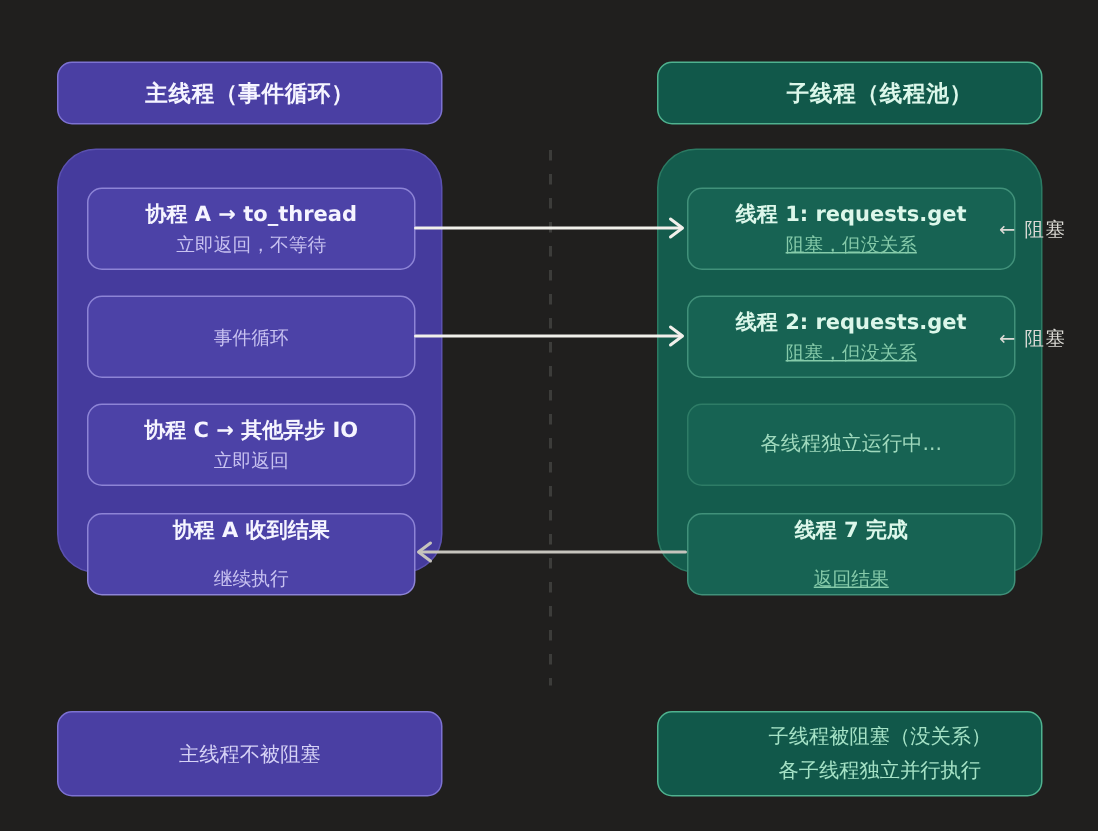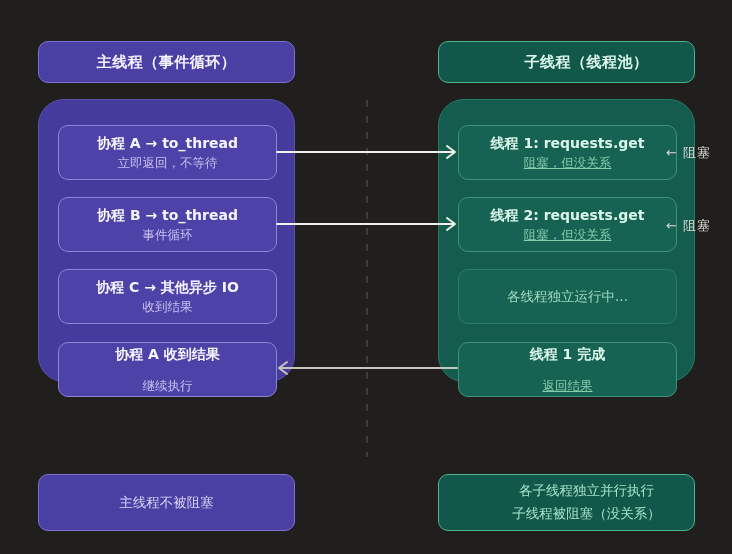--- a/index.html
+++ b/index.html
@@ -103,26 +103,25 @@
   <div class="header purple col-left">
     <span>主线程（事件循环）</span>
   </div>
 
   <div class="container purple col-left">
     <div class="box b1">
       <div class="title">协程 A → to_thread</div>
       <div class="sub">立即返回，不等待</div>
     </div>
     <div class="box b2">
-      <div class="title">协程 B → to_thread</div>
       <div class="sub">事件循环</div>
     </div>
     <div class="box b3">
       <div class="title">协程 C → 其他异步 IO</div>
-      <div class="sub">收到结果</div>
+      <div class="sub">立即返回</div>
     </div>
     <div class="box b4">
       <div class="title">协程 A 收到结果</div>
       <div class="sub">继续执行</div>
     </div>
   </div>
 
   <div class="footer purple col-left">
     <div>主线程不被阻塞</div>
   </div>
@@ -138,26 +137,26 @@
     </div>
     <div class="box b2">
       <div class="title">线程 2: requests.get</div>
       <div class="sub">阻塞，但没关系</div>
     </div>
     <div class="box b3 muted">
       <div class="title">各线程独立运行中...</div>
 
     </div>
     <div class="box b4">
-      <div class="title">线程 1 完成</div>
+      <div class="title">线程 7 完成</div>
       <div class="sub">返回结果</div>
     </div>
   </div>
 
   <div class="footer green col-right">
+    <div>子线程被阻塞（没关系）</div>
     <div>各子线程独立并行执行</div>
-    <div>子线程被阻塞（没关系）</div>
   </div>
 
   <span class="block-label bl1">← 阻塞</span>
   <span class="block-label bl2">← 阻塞</span>
 
 </div>
 
 </body></html>

